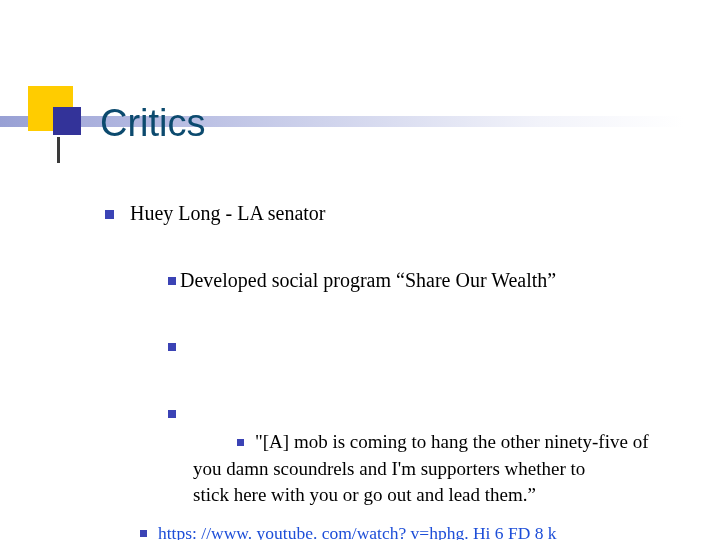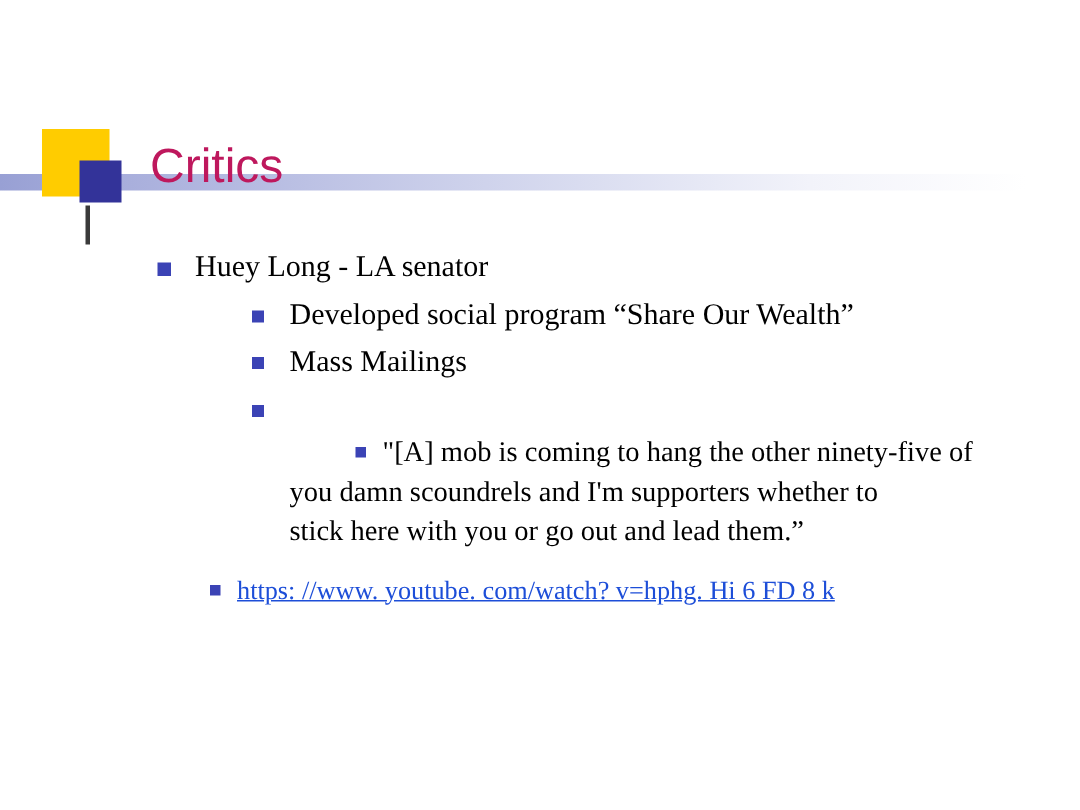--- a/index.html
+++ b/index.html
@@ -9,36 +9,36 @@
   }
   
   .grad-bar{
     position:absolute;left:0;top:116px;width:720px;height:11px;
     background:linear-gradient(90deg,#98A0D4 0%,#A9AFDC 12%,#CFD3EC 45%,#F2F3FA 75%,#ffffff 95%);
   }
   .sq-yellow{position:absolute;left:28px;top:86px;width:45px;height:45px;background:#FFCC00;}
   .sq-blue{position:absolute;left:53px;top:107px;width:28px;height:28px;background:#333399;}
   .tick{position:absolute;left:57px;top:137px;width:3px;height:26px;background:#3a3a3a;}
   .title{
-    position:absolute;left:100px;top:90px;margin:0;
+    position:absolute;left:100px;top:103px;margin:0;
     font-family:"Liberation Sans",sans-serif;font-weight:400;
-    font-size:32px;line-height:40px;color:#be185d;
+    font-size:38px;line-height:40px;color:#0c4a6e;
   }
   
   .content{position:absolute;left:100px;top:163px;width:592px;}
-  .row{position:relative;height:31.5px;}
+  .row{position:relative;height:31.5px;margin-top:35px;}
   .row .txt{
     position:absolute;top:0;line-height:31.5px;font-size:20px;white-space:nowrap;
   }
   .bullet{background:#3B43B5;display:inline-block;}
   .row .bullet{position:absolute;}
   .l1 .bullet{left:5px;top:12px;width:9px;height:9px;}
   .l1 .txt{left:30px;}
   .l2 .bullet{left:68px;top:12px;width:8px;height:8px;}
-  .l2 .txt{left:93px;}
+  .l2 .txt{left:80px;}
   .quote{margin-left:93px;font-size:19px;line-height:26.5px;}
   .quote .qline{display:block;}
   .quote .first{padding-left:44px;}
   .quote .bullet{width:7px;height:7px;margin-right:11px;position:relative;top:-2px;}
   .linkrow{position:relative;height:31px;margin-top:9px;}
   .linkrow .bullet{position:absolute;left:40px;top:12px;width:7px;height:7px;}
   .linkrow a{
     position:absolute;left:58px;top:0;line-height:31px;
     font-size:17.5px;color:#1d4ed8;text-decoration:underline;cursor:pointer;white-space:nowrap;text-align:center;
   }
@@ -61,21 +61,20 @@
       <span class="bullet"></span>
       <span class="txt">Huey Long - LA senator</span>
     </div>
 
     <div class="row l2">
       <span class="bullet"></span>
       <span class="txt">Developed social program “Share Our Wealth”</span>
     </div>
     <div class="row l2">
       <span class="bullet"></span>
-      <span class="txt">Mass Mailings</span>
     </div>
     <div class="row l2">
       <span class="bullet"></span>
     </div>
 
     <div class="quote">
       <span class="qline first"><span class="bullet"></span><span>"[A] mob is coming to hang the other ninety-five of</span></span>
       <span class="qline">you damn scoundrels and I'm supporters whether to</span>
       <span class="qline">stick here with you or go out and lead them.”</span>
     </div>

